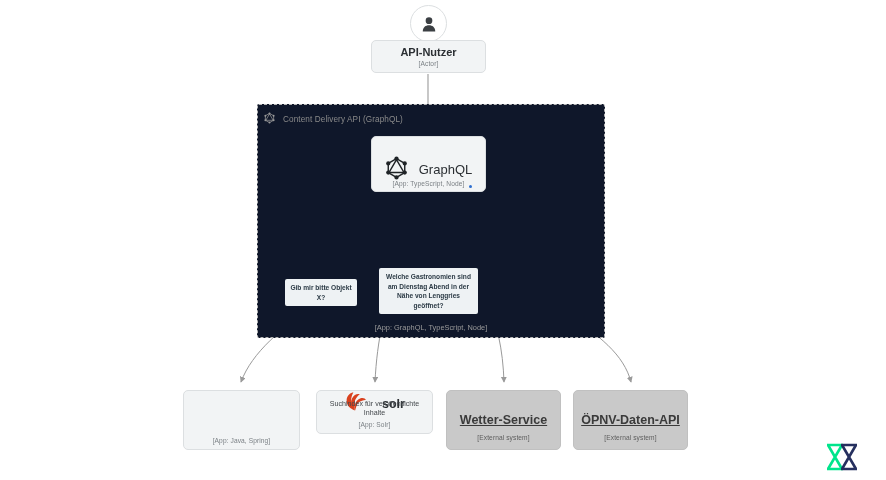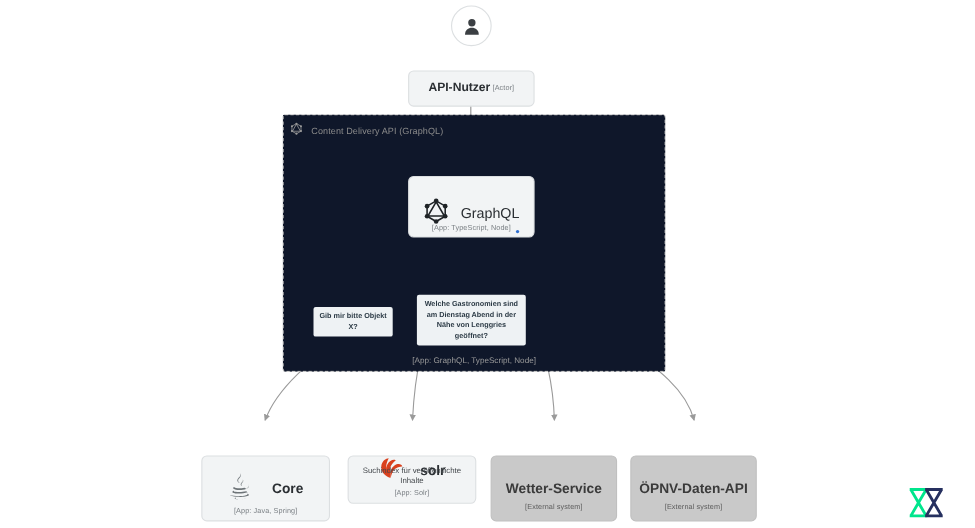--- a/index.html
+++ b/index.html
@@ -66,42 +66,42 @@
     font-size: 7.4px;
     color: #9a9a9a;
   }
 
   
   .node {
     position: absolute;
     box-sizing: border-box;
     border-radius: 5px;
     display: flex;
-    flex-direction: row;
+    flex-direction: column;
     align-items: center;
     justify-content: center;
-    margin-top: 24px;
   }
   .node.light {
     background: #f2f4f5;
     border: 1px solid #dcdfe1;
   }
   .node.ext {
     background: #c9c9c9;
     border: 1px solid #c0c0c0;
   }
   .node .title {
     font-size: 12.5px;
     font-weight: bold;
     color: #2b2f33;
     text-align: center;
     line-height: 1.15;
   }
   .node.ext .title {
     color: #3a3a3a;
+    text-decoration: underline;
   }
   .node .tech {
     font-size: 6.6px;
     color: #7b8085;
     text-align: center;
     letter-spacing: .1px;
   }
   .node.ext .tech {
     color: #5d5d5d;
   }
@@ -294,36 +294,20 @@
       <span class="title">GraphQL</span>
     </div>
     <div class="tech">[App: TypeScript, Node]</div>
     <span class="cursor-dot"></span>
   </div>
 
   <div class="edge-note" id="note-objekt">Gib mir bitte Objekt X?</div>
   <div class="edge-note" id="note-gastro">Welche Gastronomien sind am Dienstag Abend in der Nähe von Lenggries geöffnet?</div>
 
   <div class="node light" id="node-core">
-    <div class="icon-title-row">
-      <span>
-        <svg width="24" height="28" viewBox="0 0 24 28">
-          <g fill="#6e7478">
-            <path d="M11.2,2.2 C13.4,4.8 10.2,6.4 9.6,8.2 C9.0,10.1 11.0,11.2 11.0,11.2 C11.0,11.2 8.0,9.9 8.9,7.8 C9.7,5.9 12.6,4.9 11.2,2.2 Z"></path>
-              <path d="M13.6,8.0 C15.2,9.8 12.9,11.0 12.5,12.2 C12.1,13.4 13.4,14.1 13.4,14.1 C13.4,14.1 11.3,13.3 11.9,11.9 C12.5,10.6 14.5,9.9 13.6,8.0 Z"></path>
-            <path d="M6.6,14.6 C6.6,14.6 5.2,15.4 7.6,15.7 C10.5,16.0 12.0,16.0 15.2,15.4 C15.2,15.4 16.0,15.9 17.1,16.3 C10.0,19.3 1.0,16.1 6.6,14.6 Z"></path>
-            <path d="M6.0,17.8 C6.0,17.8 4.6,18.8 7.0,19.1 C10.1,19.4 12.6,19.5 16.8,18.7 C16.8,18.7 17.4,19.3 18.3,19.6 C9.7,22.1 0.2,19.8 6.0,17.8 Z"></path>
-            <path d="M17.7,20.9 C17.7,20.9 18.7,21.7 16.6,22.3 C12.6,23.5 5.4,23.1 2.2,22.3 C2.2,22.3 3.0,23.0 5.8,23.4 C10.6,24.1 17.6,23.6 19.0,22.4 C20.2,21.4 17.7,20.9 17.7,20.9 Z"></path>
-            <path d="M18.6,12.4 C18.6,12.4 21.6,14.6 16.3,16.6 C16.3,16.6 21.2,14.0 18.6,12.4 Z"></path>
-            <path d="M7.6,24.6 C5.1,24.8 6.7,25.6 7.6,25.8 C10.3,26.3 14.9,26.2 16.2,25.1 C16.2,25.1 15.2,25.7 14.0,25.9 C10.3,26.5 5.8,26.1 7.6,24.6 Z"></path>
-          </g>
-        </svg>
-      </span>
-      <span class="title">Core</span>
-    </div>
     <div class="tech">[App: Java, Spring]</div>
   </div>
 
   <div class="node light" id="node-solr">
     <div class="icon-title-row">
       <span>
         <svg width="22" height="20" viewBox="0 0 22 20">
           <g fill="#d9411e">
             <path d="M10.6,18.4 C10.6,18.4 2.0,15.6 2.6,8.0 C3.0,3.2 6.8,0.6 9.4,0.6 C9.4,0.6 6.4,5.8 7.4,9.6 C8.2,12.8 10.6,18.4 10.6,18.4 Z"></path>
             <path d="M10.9,18.5 C10.9,18.5 4.8,12.9 8.0,6.4 C10.0,2.3 13.7,1.3 15.8,2.3 C15.8,2.3 11.2,5.9 10.8,9.7 C10.5,13.1 10.9,18.5 10.9,18.5 Z"></path>

